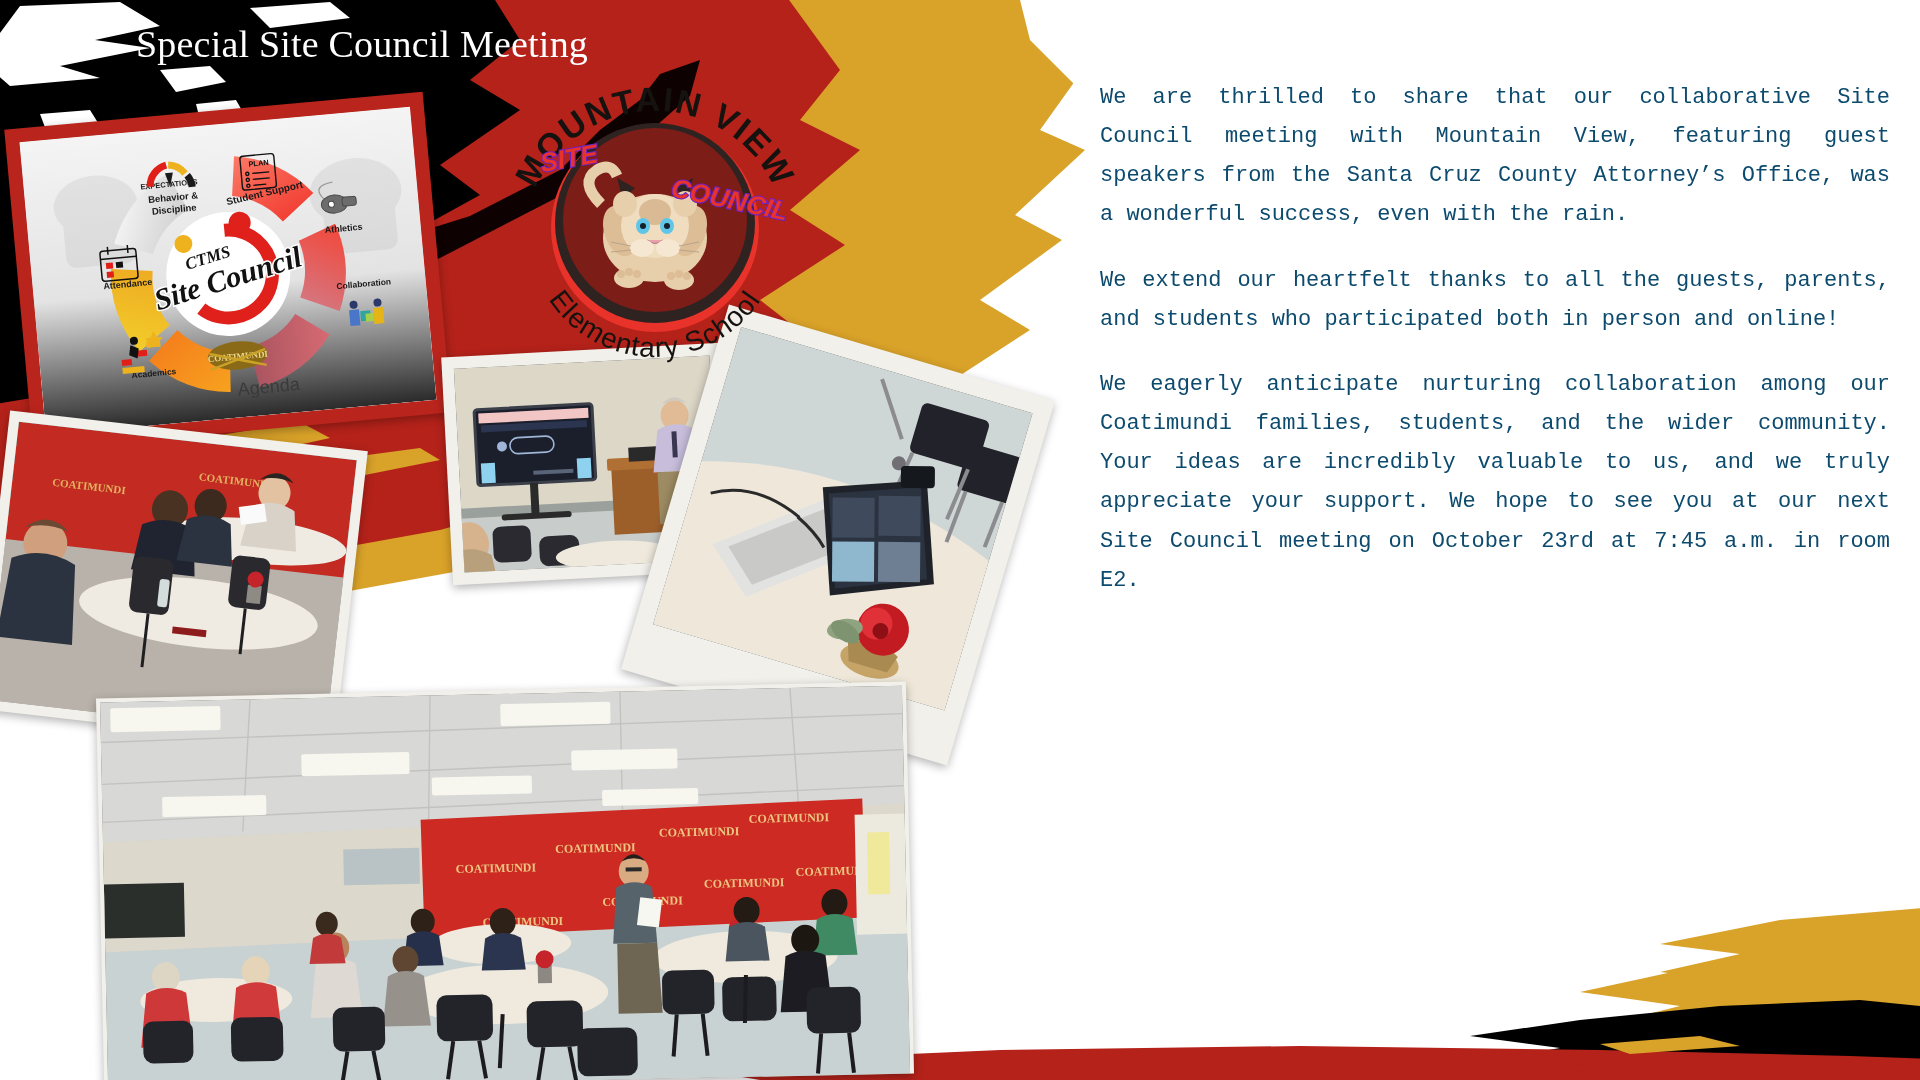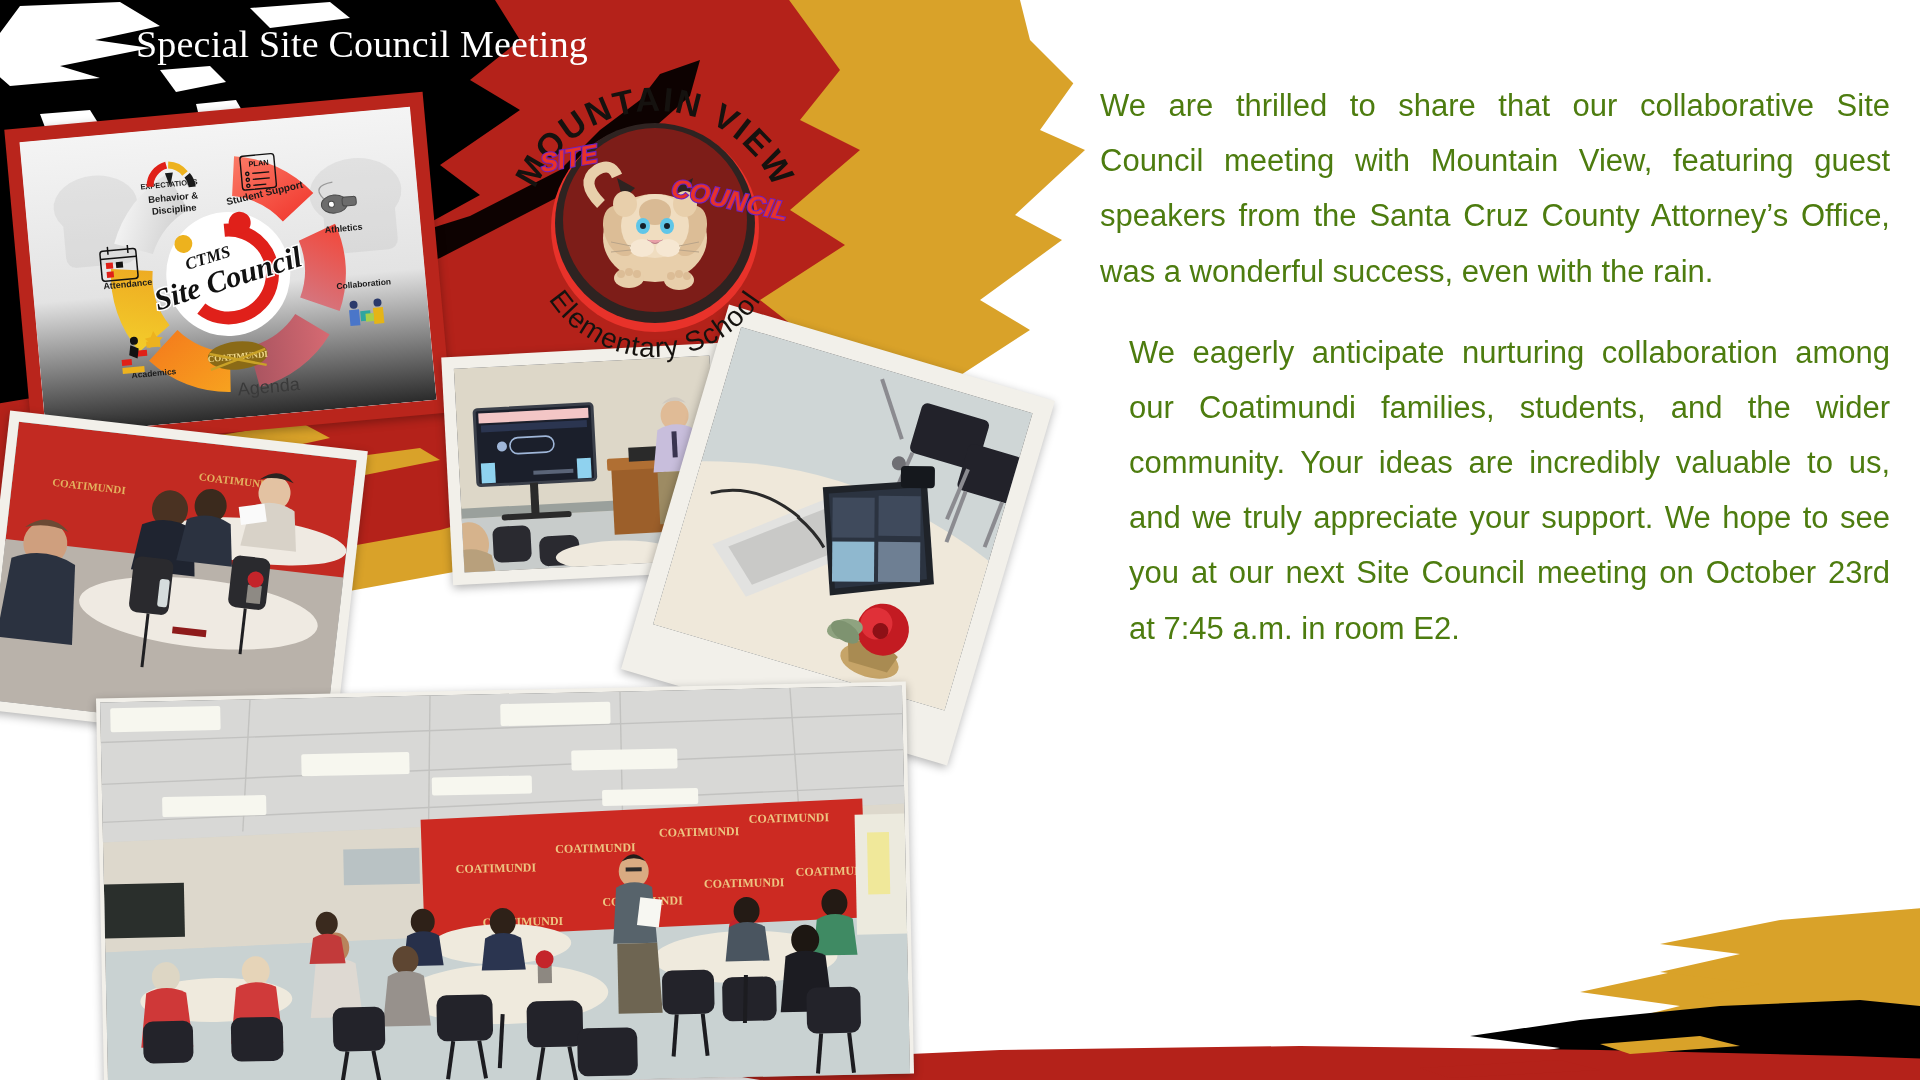--- a/index.html
+++ b/index.html
@@ -51,26 +51,26 @@
   .p-woman{left:300px;top:480px;width:200px;height:230px;z-index:16;background:none;box-shadow:none;}
 
   
   .text-col{position:absolute;left:1100px;top:78px;width:790px;z-index:30;}
   .news-head{
     font-family:"Liberation Serif",serif;font-weight:bold;
     font-size:26px;line-height:1.2;color:#111;letter-spacing:-.3px;
     margin:0 0 34px 0;
   }
   .news-p{
-    font-family:Liberation Sans, sans-serif;
-    font-size:31px;line-height:1.78;color:#4d7c0f;
+    font-family:Liberation Mono, monospace;
+    font-size:22px;line-height:1.78;color:#0c4a6e;
     text-align:justify;text-justify:inter-word;
     margin:0 0 26px 0;
   }
-  .news-p:last-child{margin-bottom:0;margin-left:29px;}
+  .news-p:last-child{margin-bottom:0;}
 
   
   .wheel-wrap{position:absolute;inset:0;}
   .wheel-wrap svg{width:100%;height:100%;}
 </style>
 </head>
 <body>
 
 <div id="stage">
 
@@ -632,16 +632,17 @@
       <path d="M 40,46 q 56,-48 112,2 q -18,-18 -56,-18 q -40,0 -56,16 z" fill="#9a7340"></path>
       <ellipse cx="150" cy="72" rx="26" ry="22" fill="#8a6636"></ellipse>
       <path d="M 36,120 q 60,-26 120,4 l 20,106 l -160,0 z" fill="#1c1c22"></path>
       <path d="M 96,128 l 16,0 l -4,44 l -10,0 z" fill="#b21f22"></path>
       <circle cx="136" cy="96" r="4" fill="#e8d48a"></circle>
     </svg>
   </div>
 
   <div class="text-col">
     <p class="news-p">We are thrilled to share that our collaborative Site Council meeting with Mountain View, featuring guest speakers from the Santa Cruz County Attorney’s Office, was a wonderful success, even with the rain.</p>
+    <p class="news-p">We extend our heartfelt thanks to all the guests, parents, and students who participated both in person and online!</p>
     <p class="news-p">We eagerly anticipate nurturing collaboration among our Coatimundi families, students, and the wider community. Your ideas are incredibly valuable to us, and we truly appreciate your support. We hope to see you at our next Site Council meeting on October 23rd at 7:45 a.m. in room E2.</p>
   </div>
 
 </div>
 
 </body></html>

